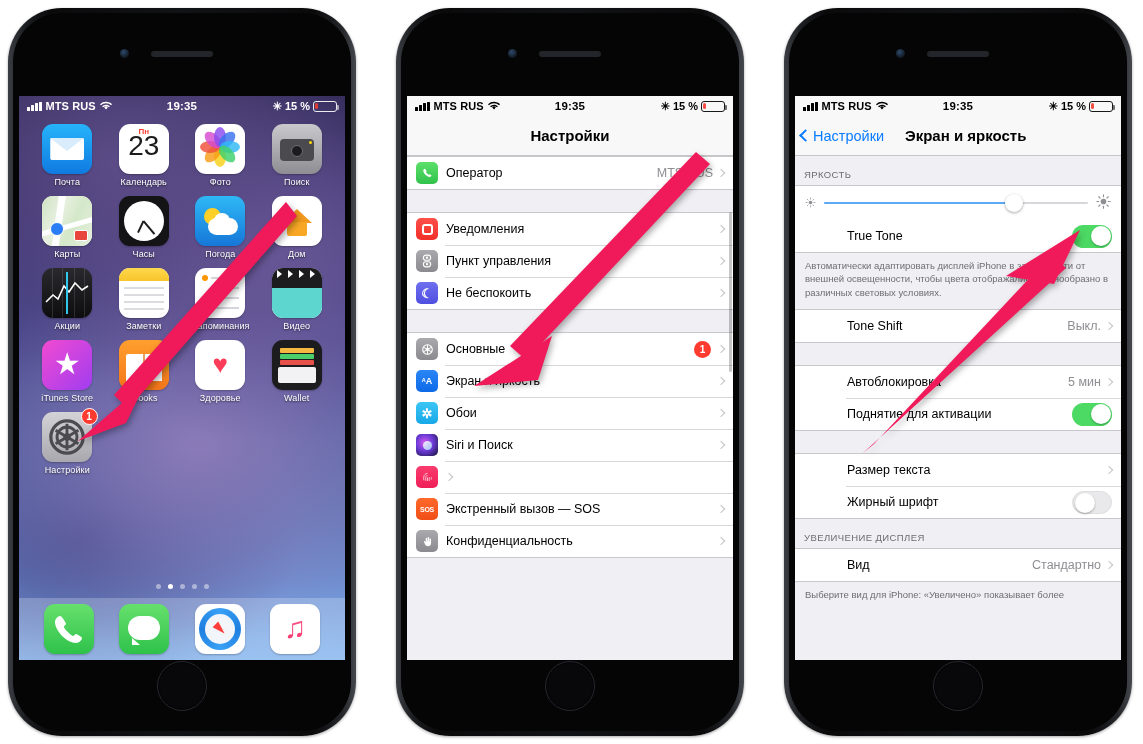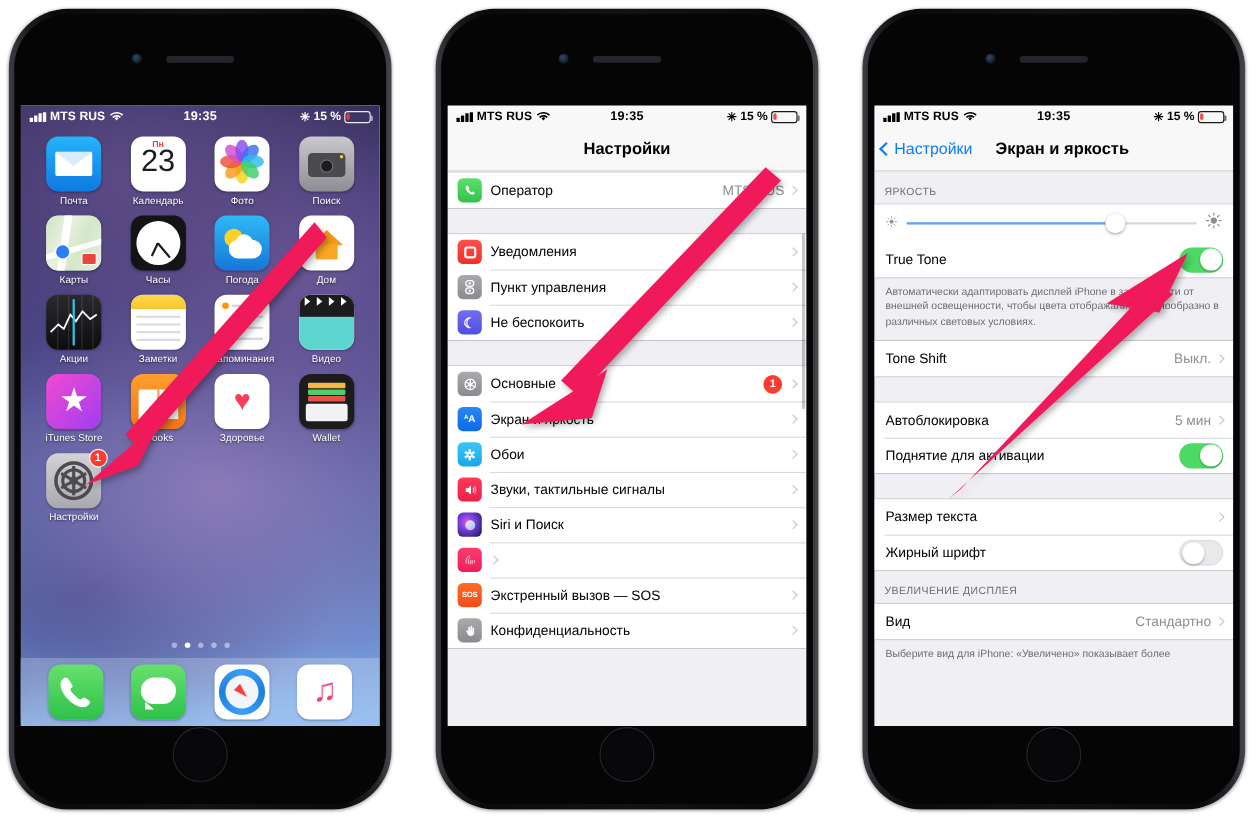--- a/index.html
+++ b/index.html
@@ -230,21 +230,21 @@
   .rvalue { font-size:12.5px; color:#8e8e93; margin-right:5px; white-space:nowrap; }
   .chev { width:6px; height:6px; border-top:1.6px solid #c4c4c6;
     border-right:1.6px solid #c4c4c6; transform:rotate(45deg);
     margin-right:9px; flex:0 0 auto; }
   .rbadge { min-width:17px; height:17px; border-radius:9px; background:#ff3b30;
     color:#fff; font-size:10px; font-weight:bold; display:flex;
     align-items:center; justify-content:center; margin-right:7px; padding:0 4px; }
   .seclabel { font-size:9.5px; color:#6d6d72; letter-spacing:.4px;
     padding:13px 9px 5px; text-transform:uppercase; }
   .footnote { font-size:9.5px; color:#6d6d72; line-height:1.42; padding:6px 10px 10px; }
-  .row.noicon { padding-left:10px; }
+  .row.noicon { padding-left:10px;margin-left:42px; }
 
   
   .toggle { width:40px; height:23px; border-radius:12px; position:relative;
     margin-right:9px; flex:0 0 auto; }
   .toggle.on { background:#4cd964; }
   .toggle.off { background:#e9e9eb; border:.5px solid #ddd; }
   .toggle .knob { position:absolute; top:1.5px; width:20px; height:20px;
     border-radius:50%; background:#fff; box-shadow:0 1px 2px rgba(0,0,0,.3); }
   .toggle.on .knob { right:1.5px; }
   .toggle.off .knob { left:1.5px; }
@@ -612,31 +612,20 @@
                   <span style="font-size:9px;line-height:1">A</span>
               </div>
               <div class="rlabel">Экран и яркость</div>
               <div class="chev"></div>
             </div>
             <div class="row">
               <div class="sicon" style="background:linear-gradient(180deg,#3cc6f5,#17a8e8)">
                 <span style="font-size:13px;line-height:1;color:#fff">✲</span>
               </div>
               <div class="rlabel">Обои</div>
-              <div class="chev"></div>
-            </div>
-            <div class="row">
-              <div class="sicon" style="background:linear-gradient(180deg,#fb3b5c,#ef1f45)">
-                <svg viewBox="0 0 22 22" style="width:15px;height:15px">
-                  <path d="M5 8.5h3l4-3.5v12l-4-3.5H5z" fill="#fff"></path>
-                  <path d="M14.5 8a4 4 0 0 1 0 6" fill="none" stroke="#fff" stroke-width="1.4"></path>
-                  <path d="M16.5 6a7 7 0 0 1 0 10" fill="none" stroke="#fff" stroke-width="1.2" opacity=".85"></path>
-                </svg>
-              </div>
-              <div class="rlabel">Звуки, тактильные сигналы</div>
               <div class="chev"></div>
             </div>
             <div class="row">
               <div class="sicon" style="background:radial-gradient(circle at 40% 40%,#d65bf0 0%,#6a3ad6 45%,#151233 100%)">
                 <span style="display:block;width:9px;height:9px;border-radius:50%;background:linear-gradient(135deg,#fff,#a8d8ff);opacity:.85"></span>
               </div>
               <div class="rlabel">Siri и Поиск</div>
               <div class="chev"></div>
             </div>
             <div class="row">

